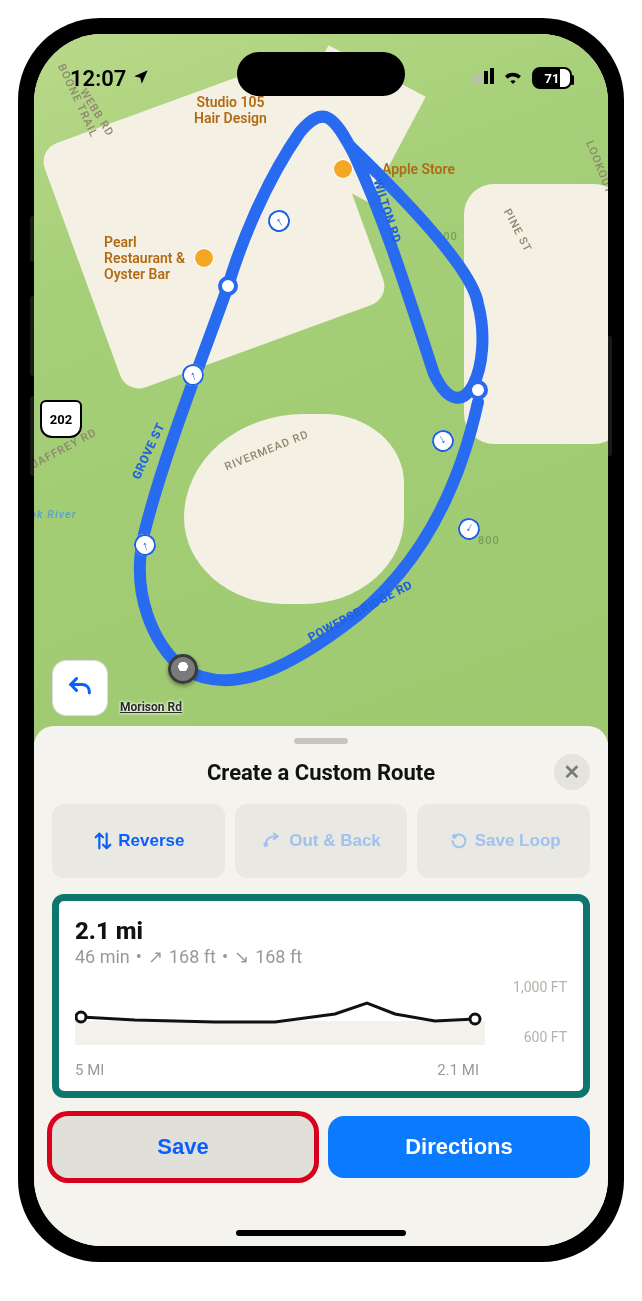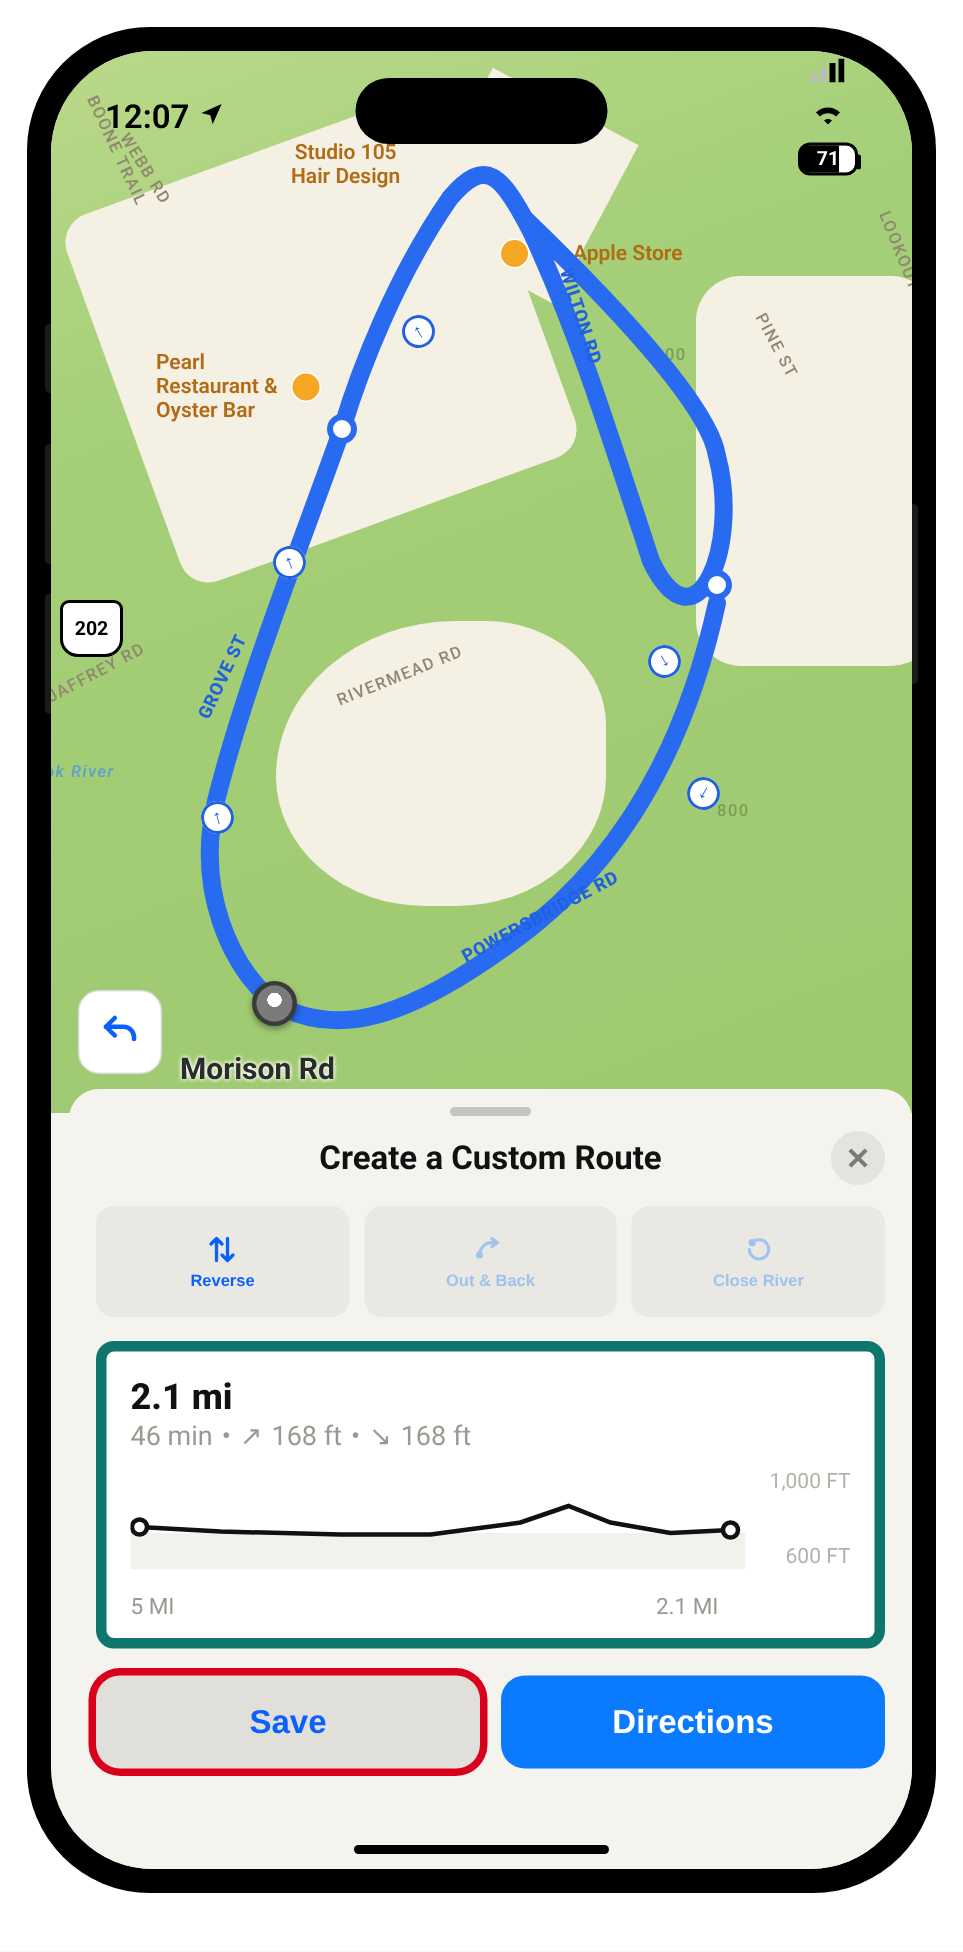--- a/index.html
+++ b/index.html
@@ -53,21 +53,21 @@
     top: 0; left: 0; right: 0;
     height: 70px;
     display: flex;
     justify-content: space-between;
     align-items: center;
     padding: 18px 36px 0 36px;
     z-index: 40;
     gap: 41px;
   }
   .status-left { display: flex; align-items: center; gap: 6px; font-weight: 600; font-size: 22px; }
-  .status-right { display: flex; align-items: center; gap: 8px; flex-direction: column; }
+  .status-right { display: flex; align-items: center; gap: 8px; }
   .battery {
     display: flex; align-items: center;
     border: 2px solid #000; border-radius: 8px;
     width: 40px; height: 22px; position: relative;
     background: linear-gradient(to right, #000 71%, #fff 71%);
     color: #fff; font-size: 13px; font-weight: 700;
     justify-content: center;
   }
   .battery::after { content:''; position:absolute; right:-4px; top:6px; width:3px; height:10px; background:#000; border-radius:2px; }
 
@@ -135,50 +135,51 @@
   .start-pin {
     position: absolute;
     width: 30px; height: 30px;
     background: radial-gradient(circle at 50% 40%, #fff 0 25%, #7b7b7b 26% 100%);
     border: 3px solid #3a3a3a;
     border-radius: 50%;
     box-shadow: 0 2px 4px rgba(0,0,0,0.4);
   }
   .start-label {
     position: absolute;
-    font-size: 20px; font-weight: 700;
+    font-size: 12px; font-weight: 700;
     color: #2b2b2b;
     text-shadow: 0 0 3px #fff, 0 0 3px #fff;
+    text-decoration: underline;
   }
 
   
   .sheet {
     position: absolute;
-    left: 12px; right: 0; bottom: 0;
+    left: 0; right: 0; bottom: 0;
     height: 520px;
     background: #f4f3ee;
     border-top-left-radius: 20px;
     border-top-right-radius: 20px;
     padding: 12px 18px 0 18px;
   }
   .grabber { width: 54px; height: 6px; background:#c5c4bf; border-radius:3px; margin: 0 auto 10px; }
   .sheet-header { display:flex; align-items:center; justify-content:space-between; margin-bottom: 14px; }
   .sheet-title { font-size: 22px; font-weight: 700; color:#111; text-align:center; flex:1; }
   .close-btn {
     width: 36px; height:36px; border-radius:50%;
     background:#e4e3de; color:#7a7a76; font-size:20px; font-weight:700;
     display:flex; align-items:center; justify-content:center;
     border:none;
   }
   .actions-row { display:flex; gap:10px; margin-bottom: 16px; }
   .action-chip {
     flex:1; height: 74px;
     background:#e9e8e2; border-radius:12px; border:none;
-    display:flex; flex-direction:column; align-items:center; justify-content:center;
-    gap:4px; font-size:11px; font-weight:600;
+    display:flex; flex-direction:row; align-items:center; justify-content:center;
+    gap:4px; font-size:17px; font-weight:600;
   }
   .action-chip.primary { color:#0a60ff; }
   .action-chip.muted { color:#9fc2ef; }
   .route-card {
     background:#fff; border-radius:12px; padding:16px 16px 10px;
     border:7px solid #0f766e;
   }
   .route-distance { font-size:24px; font-weight:800; color:#111; }
   .route-meta { font-size:18px; color:#9a9992; display:flex; align-items:center; gap:6px; flex-wrap:wrap; margin-top:1px; }
   .elev-chart { position:relative; height:100px; margin-top:14px; }
@@ -321,21 +322,21 @@
               <path d="M13 4l4 3-4 3"></path>
               <circle cx="4" cy="16" r="1.5" fill="#9fc2ef"></circle>
             </svg>
           <span>Out &amp; Back</span>
         </button>
         <button class="action-chip muted">
           <svg width="24" height="22" viewBox="0 0 24 24" fill="none" stroke="#9fc2ef" stroke-width="2.2" stroke-linecap="round">
               <path d="M5 12a7 7 0 1 0 2-5"></path>
               <circle cx="7" cy="7" r="1.5" fill="#9fc2ef"></circle>
             </svg>
-          <span>Close River</span>
+          <span>Save Loop</span>
         </button>
       </div>
 
       <div class="route-card">
         <div class="route-distance">2.1 mi</div>
         <div class="route-meta">
           <span>46 min</span>
           <span>•</span>
           <span>↗</span>
           <span>168 ft</span>

